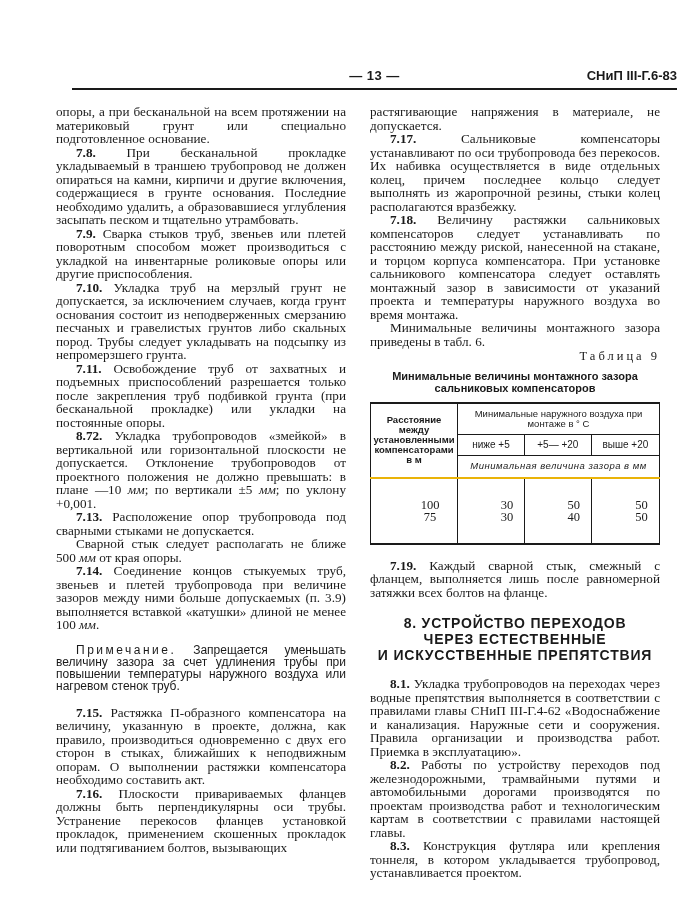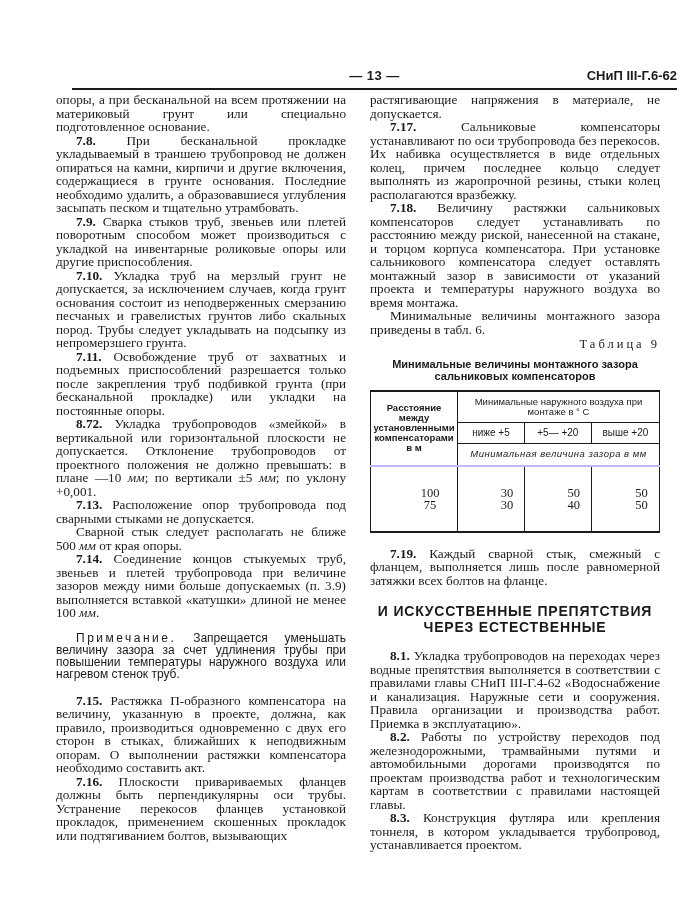--- a/index.html
+++ b/index.html
@@ -15,21 +15,21 @@
     .page-num {
       position: absolute; left: 0; right: 0; top: 2px; text-align: center;
       font-family: "Liberation Sans", sans-serif; font-size: 13px; font-weight: bold;
       letter-spacing: 0.5px;
     }
     .doc-code {
       position: absolute; right: 0; top: 2px;
       font-family: "Liberation Sans", sans-serif; font-size: 13px; font-weight: bold;
     }
     .col {
-      position: absolute; top: 93px; width: 290px;
+      position: absolute; top: 105px; width: 290px;
       font-size: 13.2px; line-height: 13.5px; text-align: justify;
     }
     .col-left { left: 56px; }
     .col-right { left: 370px; }
     .p { margin: 0; text-indent: 0; }
     .p.ind { text-indent: 20px; }
     .num { font-weight: bold; }
     .note {
       font-size: 12px; line-height: 12px; margin: 12px 0 14px 0; text-indent: 20px;
       font-family: "Liberation Sans", sans-serif;
@@ -49,35 +49,35 @@
     table.t6 td {
       border: 1px solid #1a1a1a; text-align: center; padding: 2px 2px; vertical-align: middle;
     }
     table.t6 .outer-top td { border-top-width: 2px; }
     table.t6 .head-left { width: 82px; font-size: 9.5px; line-height: 10px; font-weight: bold; }
     table.t6 .head-top { height: 26px; font-size: 9.5px; line-height: 10px; }
     table.t6 .head-sub { height: 16px; font-size: 10px; }
     table.t6 .head-min { height: 17px; font-style: italic; font-size: 9.5px; letter-spacing: 0.5px; }
     table.t6 .body-row td {
       font-family: "Liberation Serif", serif; font-size: 12.5px; line-height: 12px;
-      height: 60px; border-top: 2px solid #c4b5fd; border-bottom: 2px solid #1a1a1a; padding-left: 34px;
+      height: 60px; border-top: 2px solid #eab308; border-bottom: 2px solid #1a1a1a; padding-left: 34px;
     }
     .section-title {
       text-align: center; font-family: "Liberation Sans", sans-serif; font-weight: bold;
       font-size: 14px; line-height: 16px; letter-spacing: 0.8px; margin: 16px 0 14px 0;
     }
     .gap-before { margin-top: 14px; }
     em { font-style: italic; }
   </style>
 </head>
 <body>
 
 <div class="header">
   <div class="page-num">— 13 —</div>
-  <div class="doc-code">СНиП III-Г.6-62</div>
+  <div class="doc-code">СНиП III-Г.6-83</div>
 </div>
 
 <div class="col col-left">
   <p class="p"><span>опоры, а при бесканальной на всем протяжении на материковый грунт или специально подготовленное основание.</span></p>
 
   <p class="p ind"><span class="num">7.8.</span><span> При бесканальной прокладке укладываемый в траншею трубопровод не должен опираться на камни, кирпичи и другие включения, содержащиеся в грунте основания. Последние необходимо удалить, а образовавшиеся углубления засыпать песком и тщательно утрамбовать.</span></p>
 
   <p class="p ind"><span class="num">7.9.</span><span> Сварка стыков труб, звеньев или плетей поворотным способом может производиться с укладкой на инвентарные роликовые опоры или другие приспособления.</span></p>
 
   <p class="p ind"><span class="num">7.10.</span><span> Укладка труб на мерзлый грунт не допускается, за исключением случаев, когда грунт основания состоит из неподверженных смерзанию песчаных и гравелистых грунтов либо скальных пород. Трубы следует укладывать на подсыпку из непромерзшего грунта.</span></p>
@@ -137,22 +137,23 @@
 40</td>
       <td style="white-space:pre-line">50
 50</td>
     </tr>
   </tbody>
     </table>
 
   <p class="p ind gap-before"><span class="num">7.19.</span><span> Каждый сварной стык, смежный с фланцем, выполняется лишь после равномерной затяжки всех болтов на фланце.</span></p>
 
   <div class="section-title">
+    <div>8. УСТРОЙСТВО ПЕРЕХОДОВ</div>
+    <div>ЧЕРЕЗ ЕСТЕСТВЕННЫЕ</div>
     <div>И ИСКУССТВЕННЫЕ ПРЕПЯТСТВИЯ</div>
-    <div>ЧЕРЕЗ ЕСТЕСТВЕННЫЕ</div>
   </div>
 
   <p class="p ind"><span class="num">8.1.</span><span> Укладка трубопроводов на переходах через водные препятствия выполняется в соответствии с правилами главы СНиП III-Г.4-62 «Водоснабжение и канализация. Наружные сети и сооружения. Правила организации и производства работ. Приемка в эксплуатацию».</span></p>
 
   <p class="p ind"><span class="num">8.2.</span><span> Работы по устройству переходов под железнодорожными, трамвайными путями и автомобильными дорогами производятся по проектам производства работ и технологическим картам в соответствии с правилами настоящей главы.</span></p>
 
   <p class="p ind"><span class="num">8.3.</span><span> Конструкция футляра или крепления тоннеля, в котором укладывается трубопровод, устанавливается проектом.</span></p>
 </div>
 
 </body></html>

